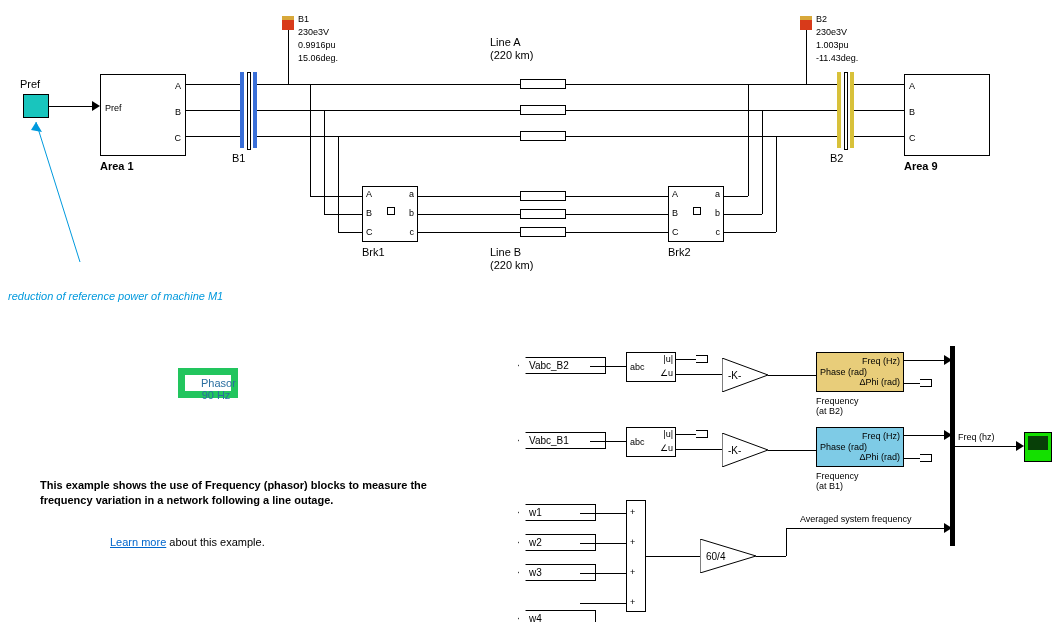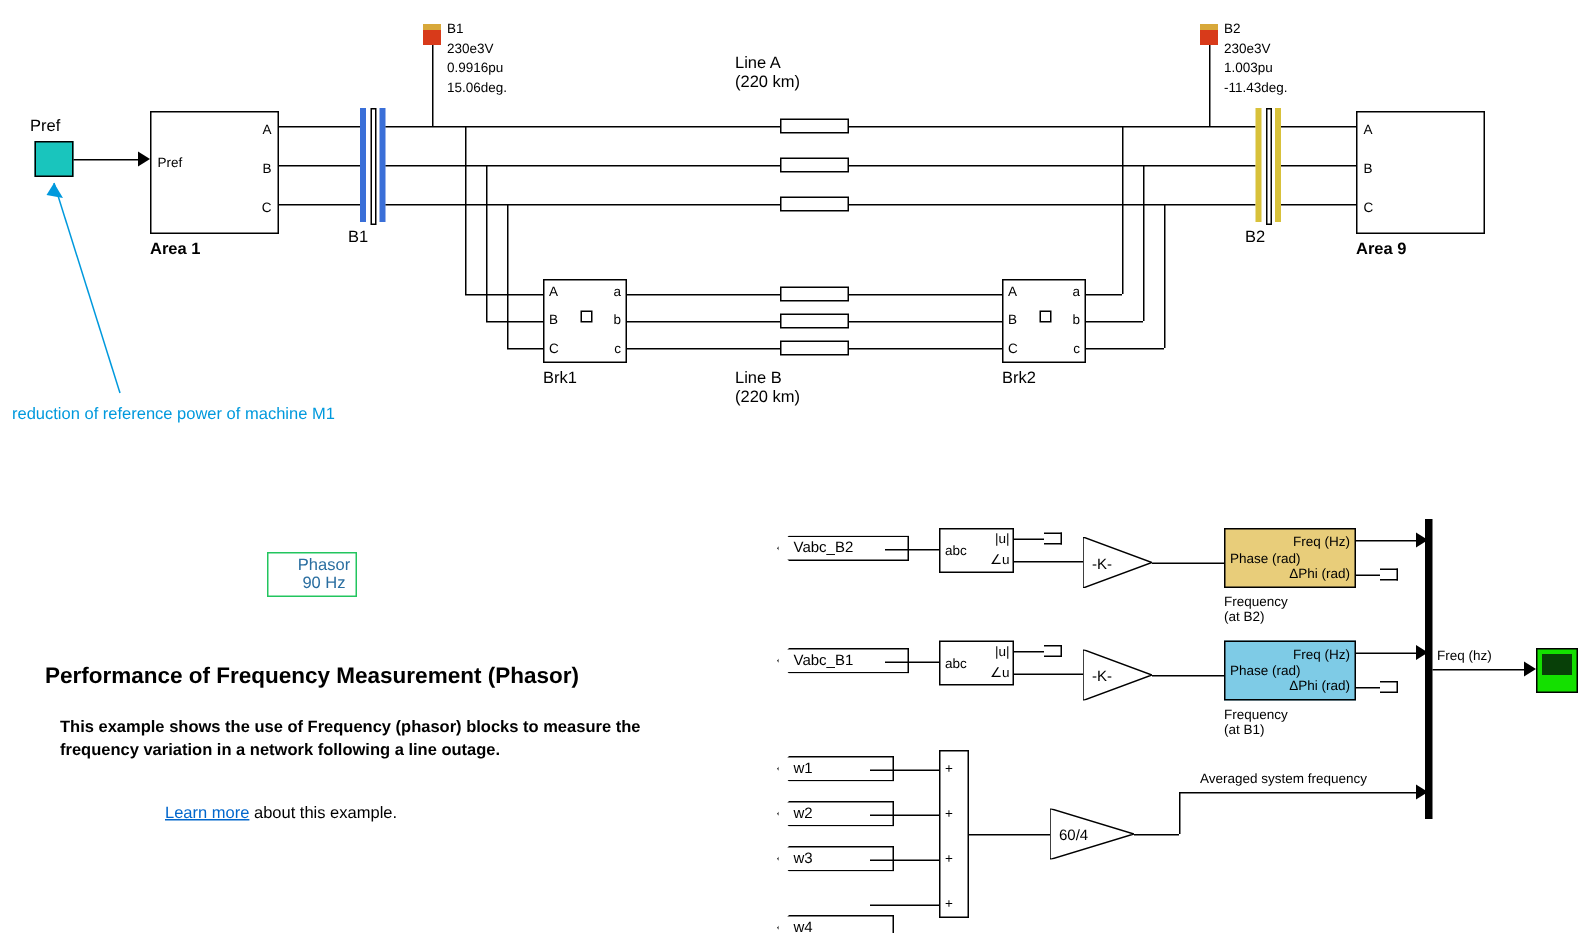--- a/index.html
+++ b/index.html
@@ -10,21 +10,21 @@
   .small{font-size:9px;}
   .line{position:absolute;background:#000;}
   .hline{height:1px;}
   .vline{width:1px;}
   .link{color:#0066cc;text-decoration:underline;cursor:pointer;}
   .note{color:#0099dd;}
   .tri-left{position:absolute;width:0;height:0;border-top:5px solid transparent;border-bottom:5px solid transparent;border-left:8px solid #000;}
   .tag{position:absolute;border:1px solid #000;background:#fff;padding:2px 6px 2px 10px;clip-path:polygon(8px 0,100% 0,100% 100%,8px 100%,0 50%);font-size:10px;}
   .scope{position:absolute;border:1px solid #000;background:#14e000;box-sizing:border-box;}
   .scope::after{content:"";position:absolute;left:3px;right:3px;top:3px;bottom:11px;background:#084008;}
-  .phasor{position:absolute;border:1px solid #22c55e;color:#2a6ea0;text-align:center;box-sizing:border-box;padding-top:2px;padding-left:16px;}
+  .phasor{position:absolute;border:7px solid #22c55e;color:#2a6ea0;text-align:center;box-sizing:border-box;padding-top:2px;padding-left:16px;}
   .yellowblk{background:#e8cd7a;}
   .blueblk{background:#7ecbe6;}
   .little{position:absolute;width:8px;height:8px;border:1px solid #000;box-sizing:border-box;}
   .term{position:absolute;width:12px;height:8px;border:1px solid #000;border-right:none;box-sizing:border-box;}
   .term.r{border-left:none;border-right:1px solid #000;}
   .bus{position:absolute;width:4px;background:#000;}
   .busblue{background:#3a6fd8;}
   .busyel{background:#d8c13a;}
   .thickbar{position:absolute;width:5px;background:#000;}
   .redtag{position:absolute;width:12px;height:14px;background:#d83a1a;border-top:4px solid #d8a83a;box-sizing:border-box;}
@@ -136,32 +136,31 @@
   </div>
   <div class="lbl" style="left:668px;top:246px;width:56px;">Brk2</div>
 
   <div class="line hline" style="left:724px;top:196px;width:24px;"></div>
   <div class="line hline" style="left:724px;top:214px;width:38px;"></div>
   <div class="line hline" style="left:724px;top:232px;width:52px;"></div>
   <div class="line vline" style="left:748px;top:84px;height:112px;"></div>
   <div class="line vline" style="left:762px;top:110px;height:104px;"></div>
   <div class="line vline" style="left:776px;top:136px;height:96px;"></div>
 
-  <div class="lbl left note" style="left:8px;top:270px;width:280px;">reduction of reference power of machine M1</div>
+  <div class="lbl left note" style="left:8px;top:290px;width:280px;font-style:italic;">reduction of reference power of machine M1</div>
   <svg style="position:absolute;left:30px;top:118px;width:60px;height:146px;overflow:visible;">
     <line x1="50" y1="144" x2="6" y2="4" stroke="#0099dd" stroke-width="1"></line>
     <polygon points="6,4 12,14 1,12" fill="#0099dd"></polygon>
   </svg>
 
   <div class="phasor" style="left:178px;top:368px;width:60px;height:30px;">
     <div>Phasor</div>
     <div>90 Hz</div>
   </div>
 
-  <div class="lbl left" style="left:30px;top:442px;font-size:15px;font-weight:bold;width:440px;">Performance of Frequency Measurement (Phasor)</div>
   <div class="lbl left" style="left:40px;top:478px;width:400px;line-height:1.35;font-weight:bold;">This example shows the use of Frequency (phasor) blocks to measure the frequency variation in a network following a line outage.</div>
   <div class="lbl left" style="left:110px;top:536px;">
     <span class="link">Learn more</span><span> about this example.</span>
   </div>
 
   <div class="tag" style="left:518px;top:357px;width:70px;">Vabc_B2</div>
   <div class="line hline" style="left:590px;top:366px;width:36px;"></div>
   <div class="box" style="left:626px;top:352px;width:50px;height:30px;">
     <span class="port" style="left:3px;top:9px;">abc</span>
     <span class="port small" style="right:2px;top:1px;">|u|</span>

